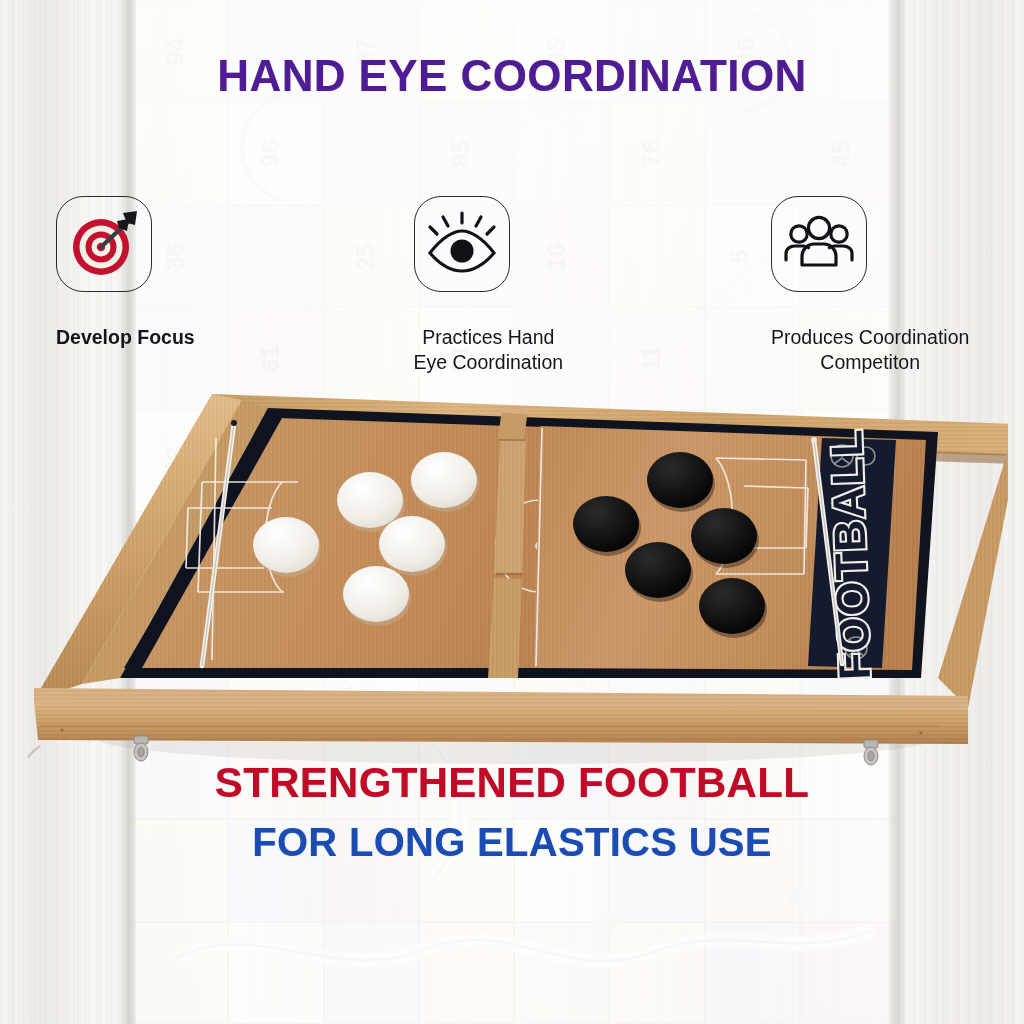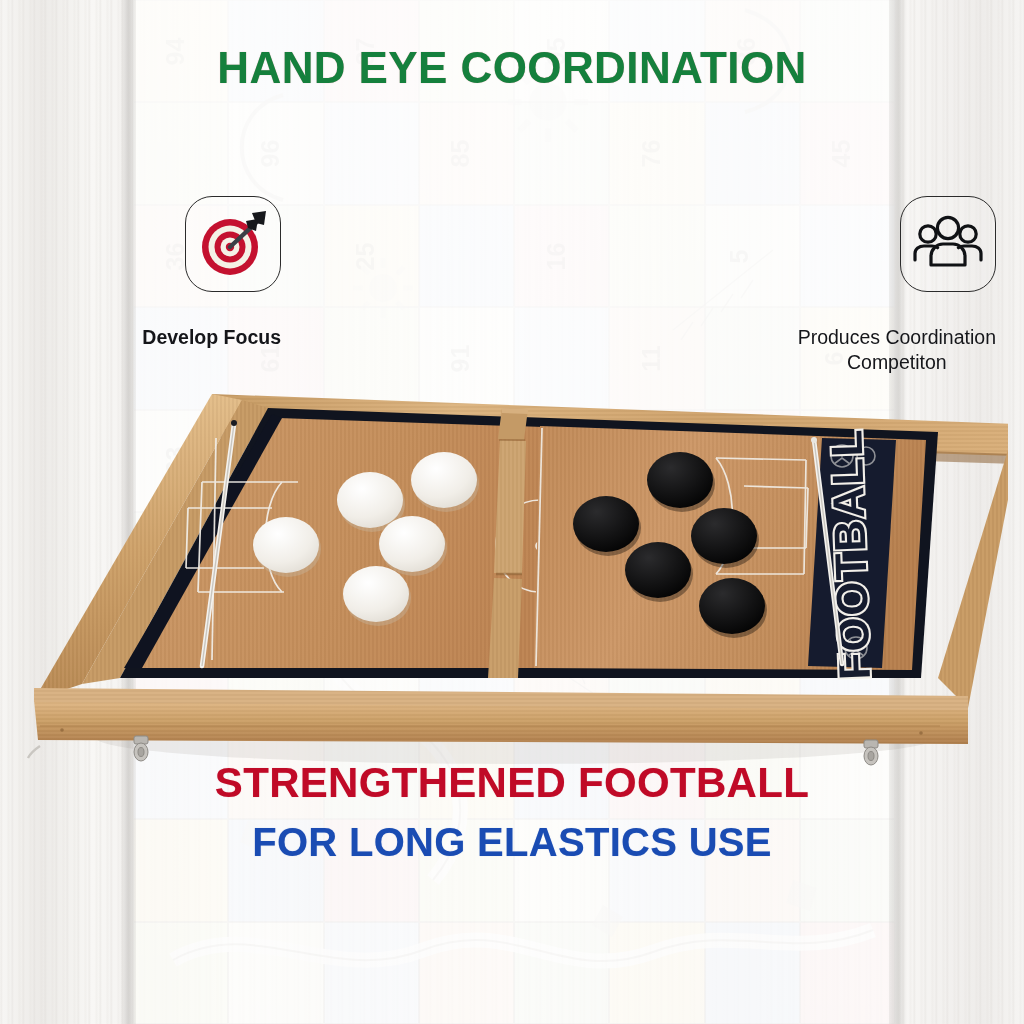--- a/index.html
+++ b/index.html
@@ -45,36 +45,37 @@
       rgba(255,255,255,.58) 100%);
   }
   .bg-edge-l{position:absolute;left:120px;top:0;width:16px;height:1024px;
     background:linear-gradient(90deg,rgba(190,188,185,.0),rgba(188,186,183,.55),rgba(205,203,200,.25));}
   .bg-edge-r{position:absolute;left:889px;top:0;width:18px;height:1024px;
     background:linear-gradient(90deg,rgba(205,203,200,.30),rgba(188,186,183,.50),rgba(190,188,185,0));}
 
   
   .head-wrap{position:absolute;left:0;top:46px;width:1024px;text-align:center;}
   .h-red{
-    color:#15803d;font-size:44px;font-weight:700;letter-spacing:.4px;
+    color:#4c1d95;font-size:44px;font-weight:700;letter-spacing:.4px;
     line-height:1.0;font-family:"Liberation Sans",sans-serif;
     text-shadow:0 0 1px rgba(192,10,39,.35);
+    margin-top:8px;
   }
   .h-blue{
     color:#1a4cb3;font-size:41px;font-weight:700;letter-spacing:.4px;
     line-height:1.0;margin-top:17px;
     text-shadow:0 0 1px rgba(26,76,179,.35);
   }
 
   
   .features{
     position:absolute;left:56px;top:196px;width:940px;height:190px;
     display:flex;justify-content:space-between;align-items:flex-start;
   }
-  .feature{width:225px;display:flex;flex-direction:column;align-items:flex-end;}
+  .feature{width:225px;display:flex;flex-direction:column;align-items:flex-start;}
   .ico-box{
     width:96px;height:96px;border:1.6px solid #2b2b2b;border-radius:27px;
     background:rgba(255,255,255,.14);
     display:flex;align-items:center;justify-content:center;
     box-sizing:border-box;
   }
   .ico-box svg{display:block;}
   .f-label{
     margin-top:33px;text-align:center;color:#15161a;
     font-size:19.5px;line-height:1.26;font-weight:700;
@@ -255,20 +256,33 @@
           <circle cx="34" cy="40" r="4.2" fill="#c4112f"></circle>
           <path d="M34,40 L64,12" stroke="#3a3f46" stroke-width="4.4" stroke-linecap="round"></path>
           <path d="M56,6 L70,4 L68,18 L60,16 Z" fill="#16181c"></path>
           <path d="M50,14 L62,12 L60,24 L52,21 Z" fill="#16181c"></path>
         </svg>
       </div>
       <div class="f-label">Develop Focus</div>
     </div>
 
 
+    <div class="feature">
+      <div class="ico-box">
+        <svg width="76" height="70" viewBox="0 0 76 70" fill="none" stroke="#101215" stroke-width="3.2" stroke-linecap="round">
+          <path d="M6,44 C18,28 30,22 38,22 C46,22 58,28 70,44 C58,58 46,62 38,62 C30,62 18,58 6,44 Z"></path>
+          <circle cx="38" cy="42" r="11.5" fill="#101215" stroke="none"></circle>
+          <path d="M38,14 V4 M24,17 L19,8 M52,17 L57,8 M13,25 L6,18 M63,25 L70,18"></path>
+        </svg>
+      </div>
+      <div class="f-label light">
+        <span>Practices Hand</span><br>
+        <span>Eye Coordination</span>
+      </div>
+    </div>
 
     <div class="feature">
       <div class="ico-box">
         <svg width="72" height="62" viewBox="0 0 72 62" fill="none" stroke="#101215" stroke-width="3.2" stroke-linejoin="round" stroke-linecap="round">
           <circle cx="16" cy="21" r="8.2"></circle>
           <path d="M3,47 v-6.5 C3,36 7,33 12,33 h8 c2.2,0 4,.6 5.6,1.7"></path>
           <circle cx="56" cy="21" r="8.2"></circle>
           <path d="M69,47 v-6.5 C69,36 65,33 60,33 h-8 c-2.2,0 -4,.6 -5.6,1.7"></path>
           <circle cx="36" cy="15" r="10.6"></circle>
           <path d="M19,52 v-9 C19,36.5 24.5,31 31,31 h10 c6.5,0 12,5.5 12,12 v9 Z"></path>

